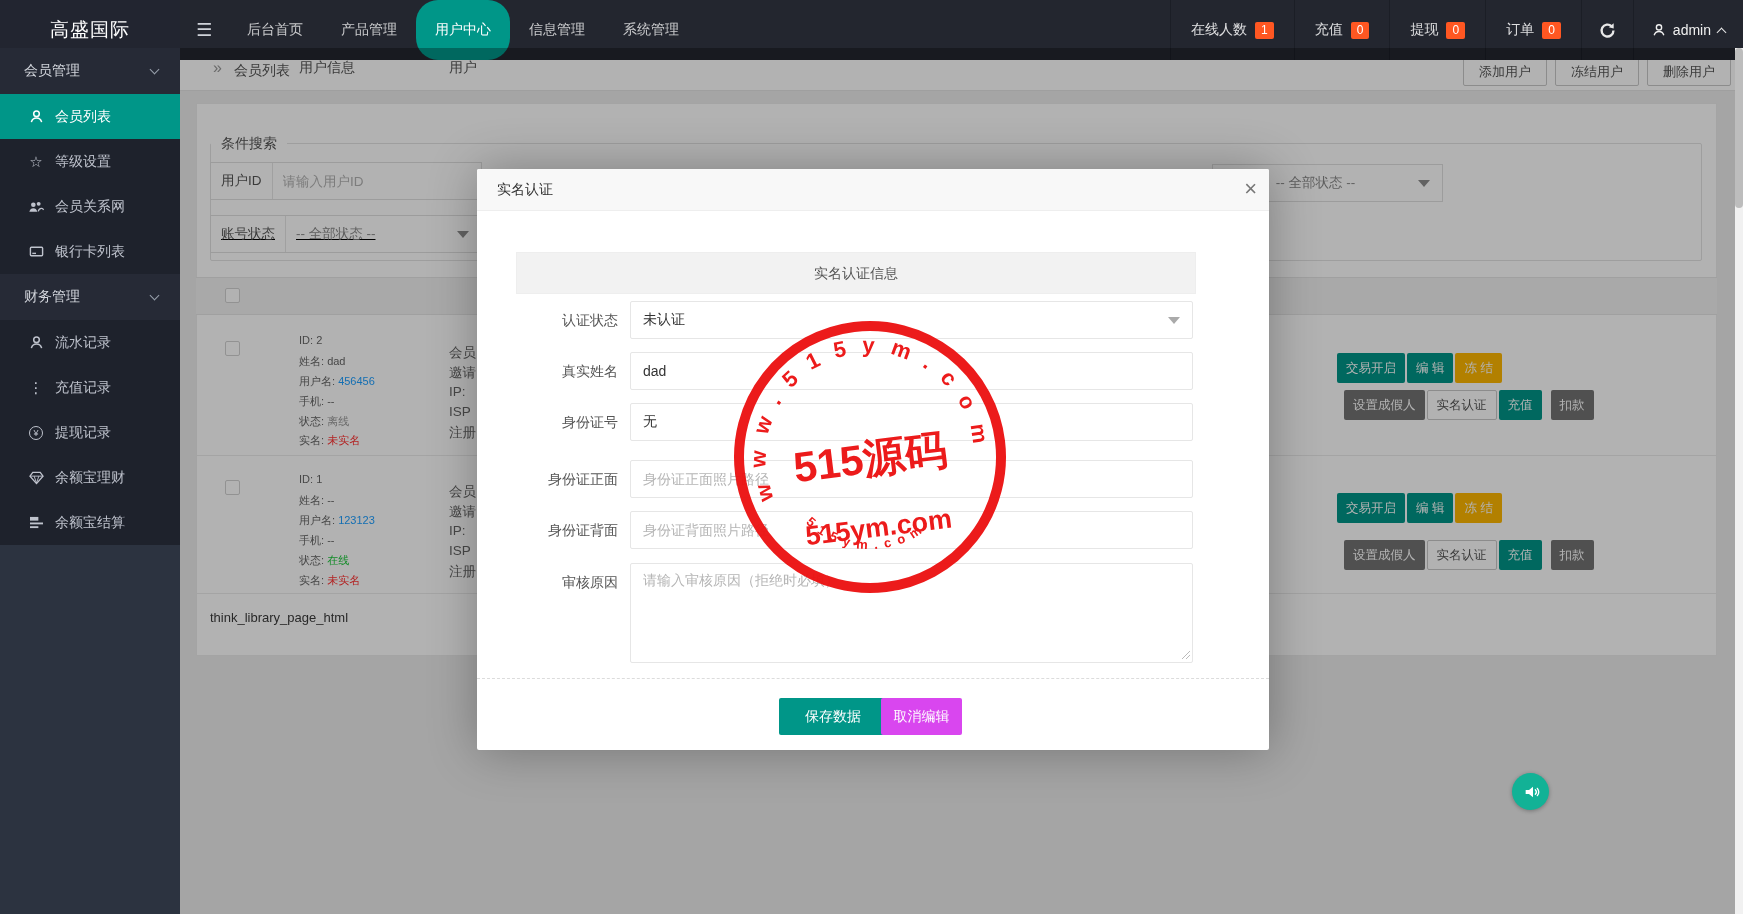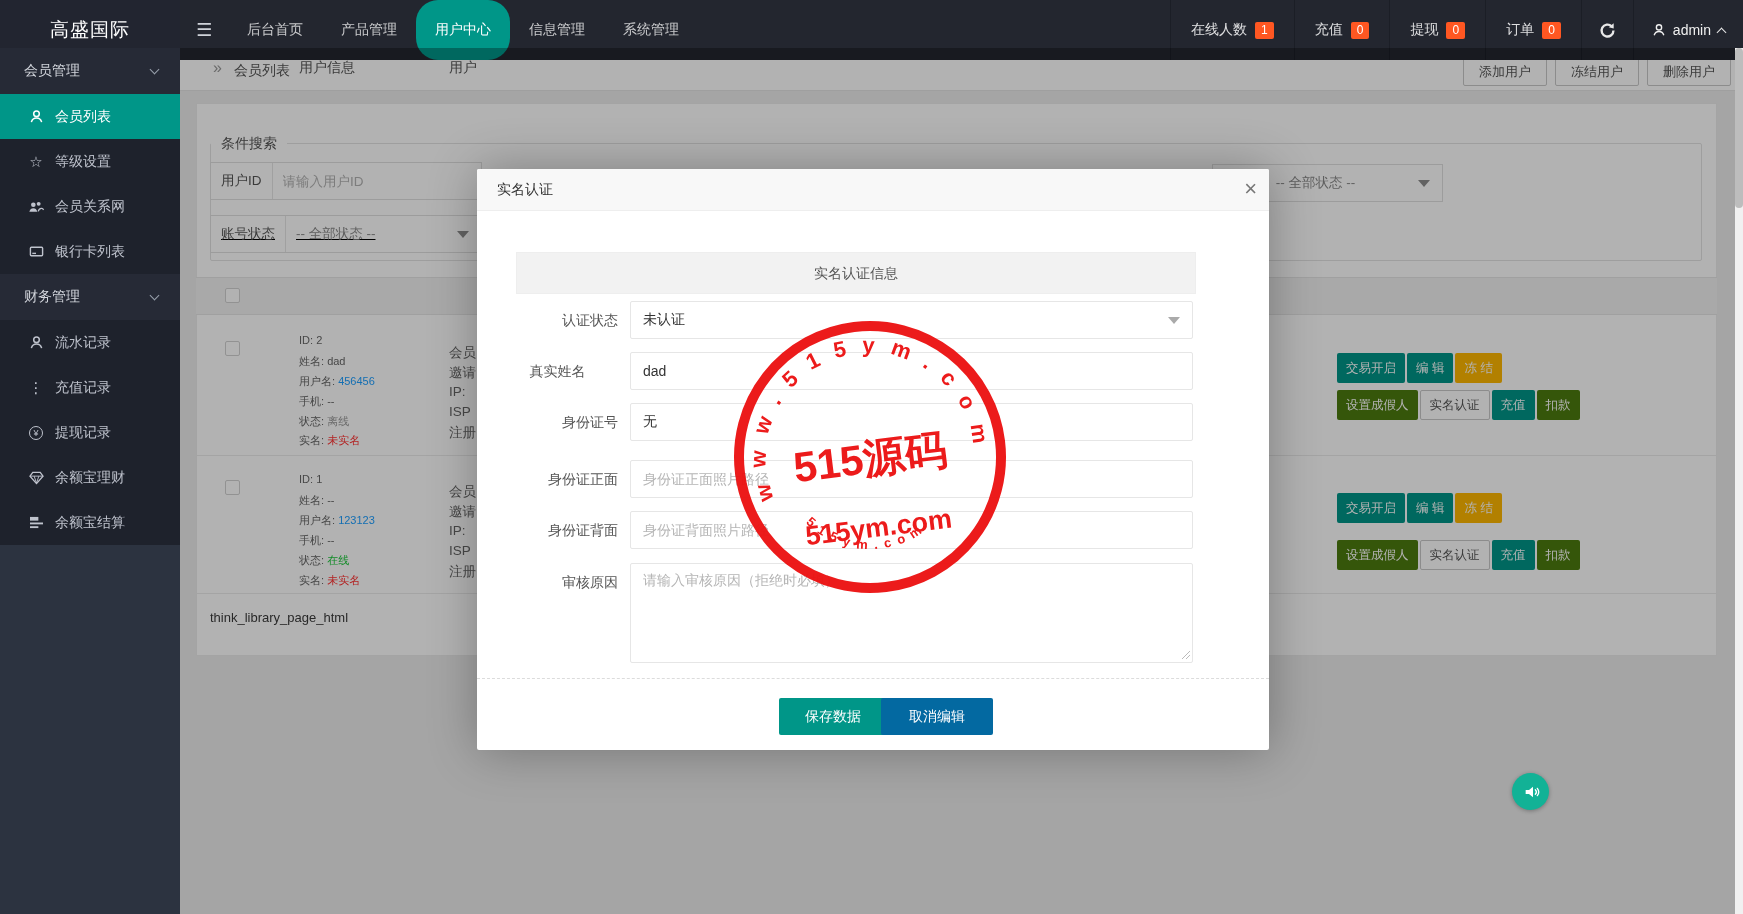--- a/index.html
+++ b/index.html
@@ -55,21 +55,21 @@
   .tv.link{color:#1E9FFF;cursor:pointer;}
   .tv.offline{color:#9a9a9a;}
   .tv.online{color:#1dc93c;}
   .tv.red{color:#FF3232;}
   .frag{position:absolute;font-size:13.5px;color:#666;white-space:nowrap;}
   .rowline{position:absolute;left:16px;width:1521px;border-top:1px solid #EBEBEB;}
   .btnrow{position:absolute;display:flex;gap:2px;}
   .abtn{height:30px;line-height:30px;padding:0 9px;border-radius:2px;color:#fff;font-size:12.5px;cursor:pointer;white-space:nowrap;}
   .abtn.teal{background:#009688;}
   .abtn.warm{background:#FFB800;}
-  .abtn.danger{background:#4d7c0f;}
+  .abtn.danger{background:#737373;margin-left:7px;}
   .abtn.white{background:#fff;border:1px solid #C9C9C9;color:#555;line-height:28px;}
   .note{position:absolute;left:30px;top:562px;color:#3a3a3a;font-size:13px;}
 
   
   .overlay{position:absolute;left:180px;top:48px;width:1563px;height:866px;background:rgba(0,0,0,0.30);z-index:10;}
 
   
   .modal{position:absolute;left:477px;top:169px;width:792px;height:581px;background:#fff;border-radius:2px;box-shadow:1px 1px 50px rgba(0,0,0,.3);z-index:20;}
   .m-header{position:absolute;left:0;top:0;width:100%;height:42px;background:#F8F8F8;border-bottom:1px solid #eee;border-radius:2px 2px 0 0;}
   .m-title{position:absolute;left:20px;top:12px;font-size:14px;color:#333;}
@@ -79,21 +79,21 @@
   .m-input{position:absolute;left:153px;width:563px;height:38px;border:1px solid #E6E6E6;border-radius:2px;padding:0 12px;font-size:14px;color:#333;outline:0;background:#fff;}
   .m-input::placeholder,.m-textarea::placeholder{color:#B5B5B5;}
   .m-select{position:absolute;left:153px;width:563px;height:38px;border:1px solid #E6E6E6;border-radius:2px;background:#fff;display:flex;align-items:center;cursor:pointer;}
   .m-select .val{padding:0 12px;font-size:14px;color:#333;flex:1;}
   .m-select .tri{border-top-color:#aaa;}
   .m-textarea{position:absolute;left:153px;width:563px;height:100px;border:1px solid #E6E6E6;border-radius:2px;padding:8px 12px;font-size:14px;color:#333;outline:0;resize:none;background:#fff;}
   .grip{position:absolute;left:703px;width:11px;height:11px;}
   .m-footer-line{position:absolute;left:0;top:509px;width:792px;border-top:1px dashed #DCDCDC;}
   .m-btn{position:absolute;height:37px;line-height:37px;padding:0;text-align:center;border-radius:2px;color:#fff;font-size:14px;cursor:pointer;border:0;}
   .m-btn.save{left:302px;top:529px;width:108px;background:#009688;}
-  .m-btn.cancel{left:404px;top:529px;width:112px;background:#0369a1;}
+  .m-btn.cancel{left:404px;top:529px;width:81px;background:#d946ef;}
 
   
   .stamp{position:absolute;left:729px;top:316px;z-index:30;opacity:.96;}
 
   
   .float-btn{position:absolute;left:1512px;top:773px;width:37px;height:37px;border-radius:50%;background:#12B296;display:flex;align-items:center;justify-content:center;z-index:40;cursor:pointer;box-shadow:0 1px 4px rgba(0,0,0,.3);}
   .scrollbar{position:absolute;left:1735px;top:48px;width:8px;height:866px;background:#F1F1F1;z-index:45;}
   .scroll-thumb{position:absolute;left:0;top:0;width:8px;height:160px;background:#BDBDBD;border-radius:4px;cursor:pointer;}
 </style>
 </head>
@@ -332,21 +332,21 @@
       <span class="m-close">×</span>
     </div>
     <div class="m-banner">实名认证信息</div>
 
     <div class="m-label" style="top:132px;">认证状态</div>
     <div class="m-select" style="top:132px;">
       <span class="val">未认证</span>
       <span class="tri"></span>
     </div>
 
-    <div class="m-label" style="top:183px;text-align:center;">真实姓名</div>
+    <div class="m-label" style="top:183px;">真实姓名</div>
     <input class="m-input" style="top: 183px;" value="dad">
 
     <div class="m-label" style="top:234px;">身份证号</div>
     <input class="m-input" style="top: 234px;" value="无">
 
     <div class="m-label" style="top:291px;">身份证正面</div>
     <input class="m-input" style="top: 291px;" placeholder="身份证正面照片路径">
 
     <div class="m-label" style="top:342px;">身份证背面</div>
     <input class="m-input" style="top: 342px;" placeholder="身份证背面照片路径">

